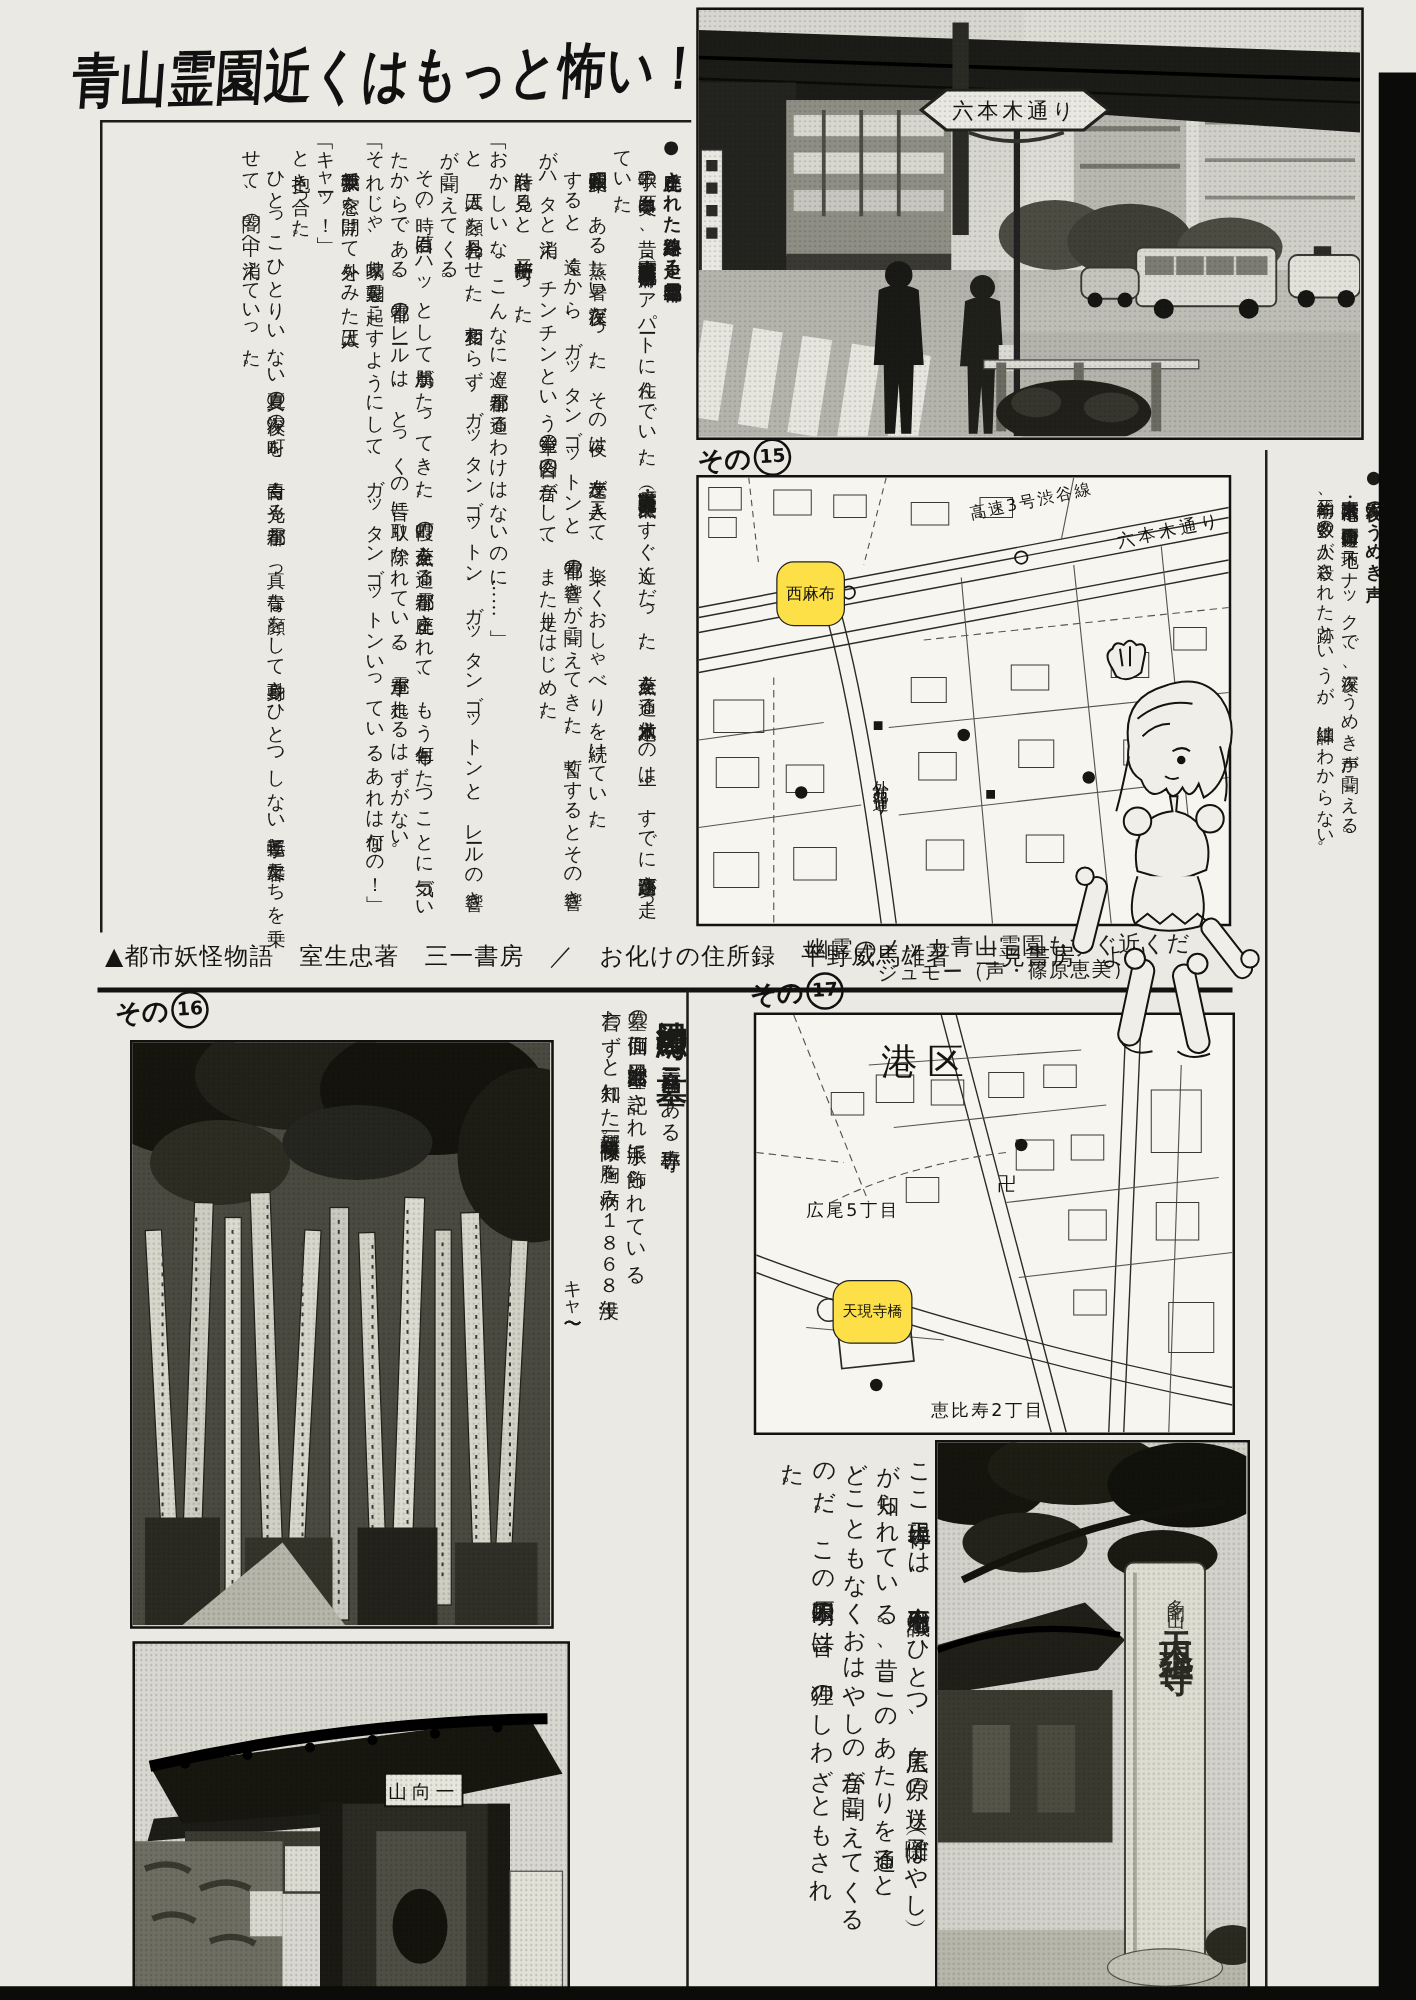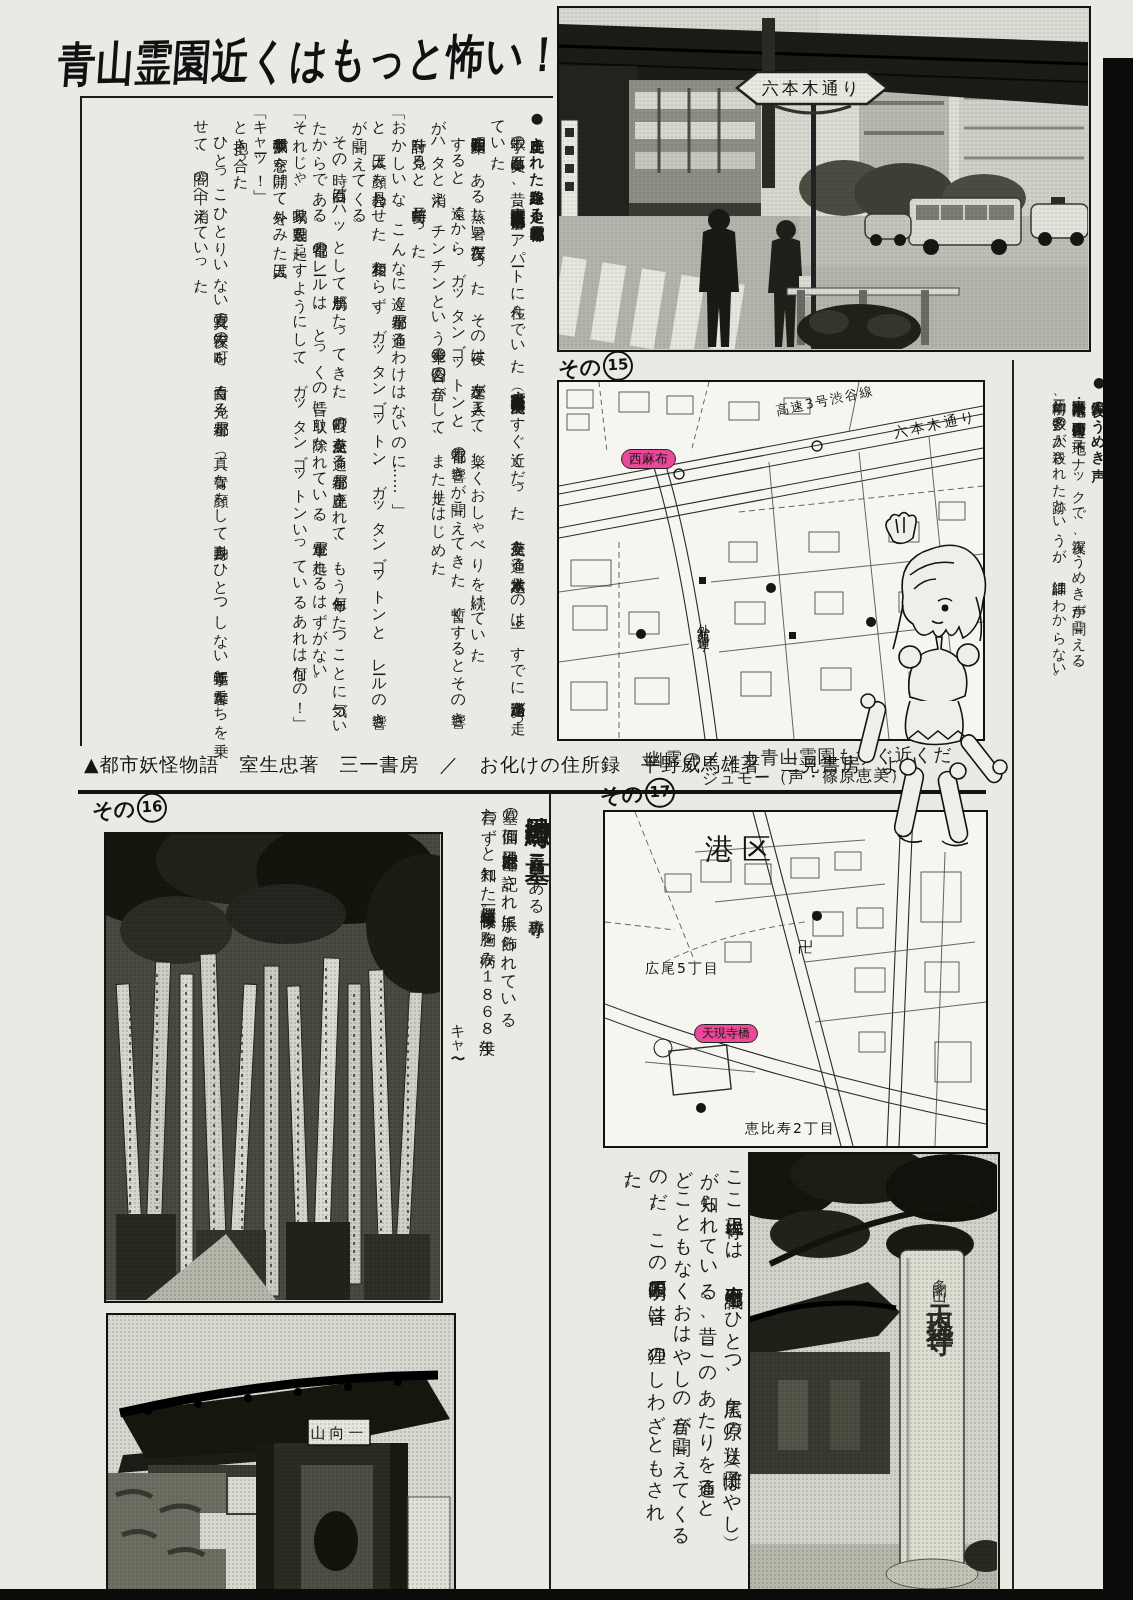--- a/index.html
+++ b/index.html
@@ -29,21 +29,21 @@
         text-align:center;line-height:25px;font-size:15px;font-weight:bold;}
   
   .okita{font-size:16px;line-height:1.2;letter-spacing:1px;transform:rotate(.5deg);}
   .okita p{margin:0 2px;}
   .okita .big{font-size:25px;font-weight:600;letter-spacing:3px;}
   .tengen{font-size:18.5px;line-height:1.38;letter-spacing:1px;transform:rotate(.5deg);}
   .caption{font-size:18px;letter-spacing:1px;white-space:nowrap;color:#1c1c1a;}
   .credit{font-size:19px;letter-spacing:1px;white-space:nowrap;color:#151513;}
   
   .mlabel{font-family:"DejaVu Sans","Liberation Sans",sans-serif;color:#141412;white-space:nowrap;}
-  .oval{border:1.5px solid #222;border-radius:14px;padding:0 7px;background:#ec4899;}
+  .oval{border:1.5px solid #222;border-radius:14px;padding:16px 7px;background:#fde047;}
   .photo{border:2.5px solid #121210;box-sizing:border-box;background:#cfcfc8;}
   .mapbox{border:2px solid #121210;box-sizing:border-box;background:#f6f5ef;}
   .rule{background:#121210;}
 </style>
 </head>
 <body>
 
 <div class="page">
 
   <div class="abs title" style="left:60px;top:34px;">青山霊園近くはもっと怖い！</div>
@@ -456,21 +456,21 @@
         <rect x="66" y="236" width="58" height="44" fill="none" stroke="#2b2b26" stroke-width="1.4" transform="rotate(-6 95 258)"></rect>
         <circle cx="58" cy="236" r="9" fill="none" stroke="#2b2b26" stroke-width="1.2"></circle>
         <circle cx="96" cy="296" r="5" fill="#161613"></circle>
         <circle cx="212" cy="104" r="5" fill="#161613"></circle>
       </g>
     </svg>
   </div>
 
   <div class="abs mlabel" style="left:705px;top:830px;font-size:29px;letter-spacing:8px;">港区</div>
   <div class="abs mlabel" style="left:613px;top:960px;font-size:14px;letter-spacing:2px;margin-left:32px;">広尾5丁目</div>
-  <div class="abs mlabel oval" style="left:666px;top:1024px;font-size:12px;margin-left:28px;">天現寺橋</div>
+  <div class="abs mlabel oval" style="left:666px;top:1024px;font-size:12px;">天現寺橋</div>
   <div class="abs mlabel" style="left:745px;top:1120px;font-size:14px;letter-spacing:2px;">恵比寿2丁目</div>
   <div class="abs mlabel" style="left:798px;top:938px;font-size:15px;">卍</div>
 
   <div class="abs vtext hand tengen" style="left:556px;top:1158px;width:190px;height:378px;">ここ天現禅寺には、麻布七不思議のひとつ、広尾ヶ原の送り囃子（ばやし）が知られている。昔、このあたりを通ると、どこともなくおはやしの音が聞こえてくるのだ。この原因不明の音は、狸のしわざともされた。</div>
 
   <div class="abs photo" style="left:748px;top:1152px;width:252px;height:440px;">
     <svg width="247" height="435" viewBox="0 0 247 435">
       <defs>
         <pattern id="htD" width="4" height="4" patternUnits="userSpaceOnUse">
           <circle cx="1" cy="1" r="0.9" fill="#000" opacity="0.17"></circle>

